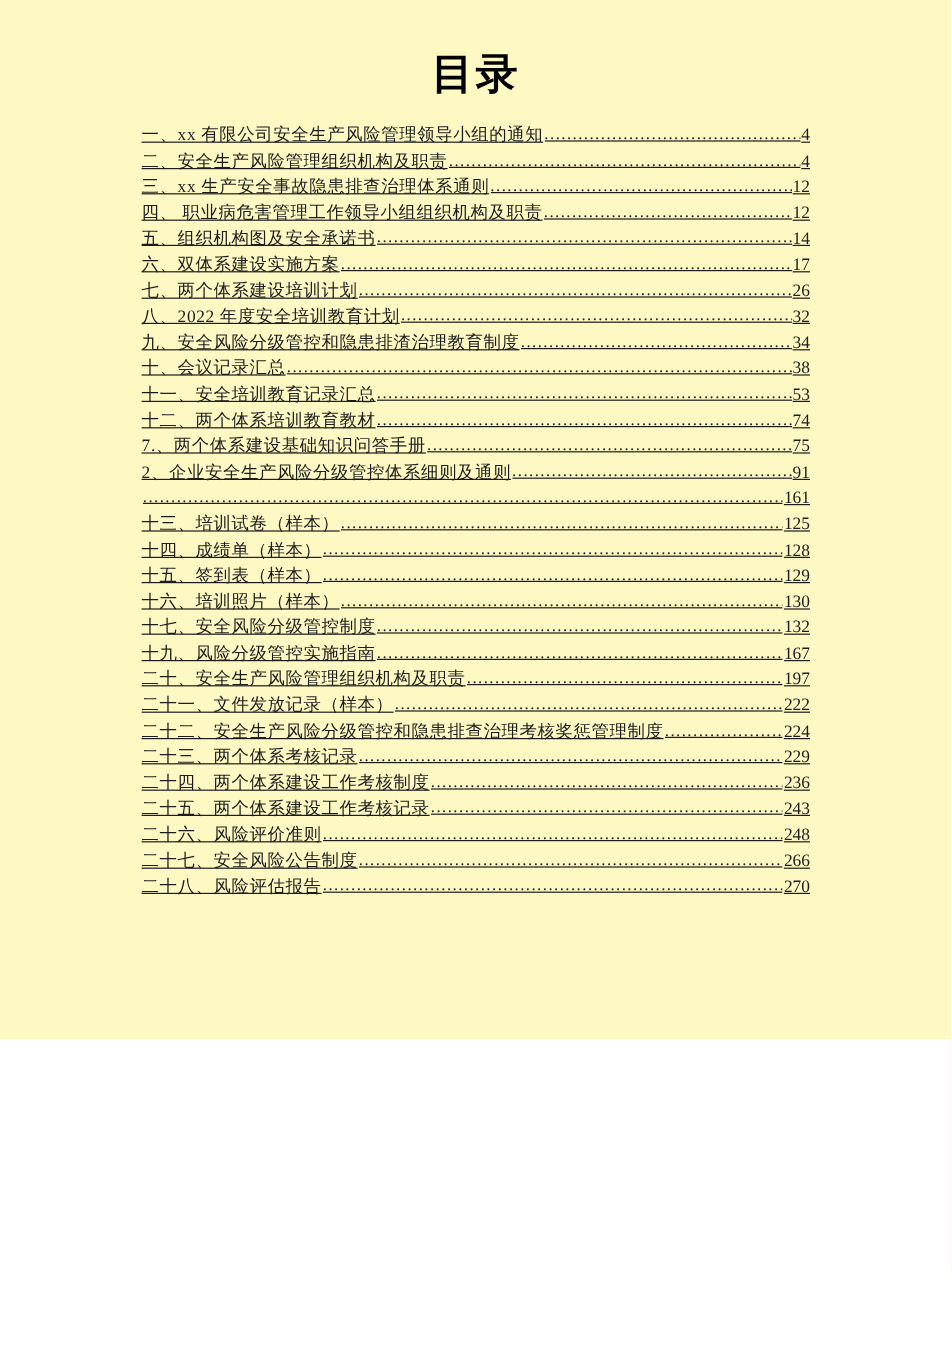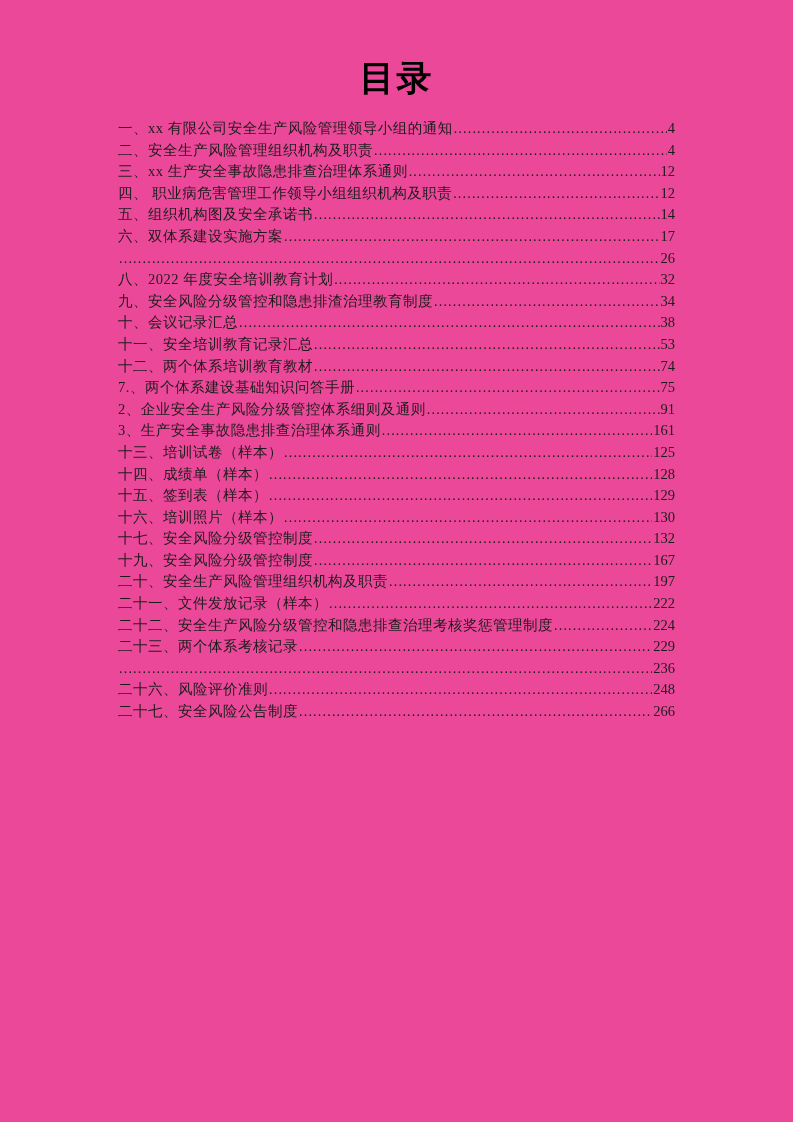--- a/index.html
+++ b/index.html
@@ -3,47 +3,48 @@
 <meta charset="utf-8">
 <style>
   html, body {
     margin: 0;
     padding: 0;
     background: #ffffff;
   }
   .page {
     position: relative;
     width: 793px;
-    height: 1122px;
-    background: #ec4899;
+    height: 866px;
+    background: #fef9c3;
     box-sizing: border-box;
-    padding: 56px 118px 0 118px;
+    padding: 40px 118px 0 118px;
     font-family: "Liberation Serif", "DejaVu Serif", serif;
     color: #1c1c1c;
     overflow: hidden;
   }
   .doc-title {
     margin: 0 0 18px 0;
     text-align: center;
     font-family: "Liberation Sans", "DejaVu Sans", sans-serif;
     font-weight: 700;
     font-size: 35px;
     line-height: 44px;
     letter-spacing: 2px;
     color: #000000;
   }
   .toc {
     width: 100%;
   }
   .toc-row {
     display: flex;
-    align-items: flex-start;
+    align-items: flex-end;
     line-height: 20.6px;
     font-size: 14.5px;
     cursor: pointer;
+    text-decoration: underline;
   }
   .toc-label {
     white-space: nowrap;
     letter-spacing: 0.5px;
   }
   .toc-dots {
     flex: 1 1 auto;
     overflow: hidden;
     white-space: nowrap;
     margin: 0 1px;
@@ -97,20 +98,21 @@
     <span class="toc-page">14</span>
   </div>
 
   <div class="toc-row">
     <span class="toc-label">六、双体系建设实施方案</span>
     <span class="toc-dots"></span>
     <span class="toc-page">17</span>
   </div>
 
   <div class="toc-row">
+    <span class="toc-label">七、两个体系建设培训计划</span>
     <span class="toc-dots"></span>
     <span class="toc-page">26</span>
   </div>
 
   <div class="toc-row">
     <span class="toc-label">八、2022 年度安全培训教育计划</span>
     <span class="toc-dots"></span>
     <span class="toc-page">32</span>
   </div>
 
@@ -144,21 +146,20 @@
     <span class="toc-page">75</span>
   </div>
 
   <div class="toc-row">
     <span class="toc-label">2、企业安全生产风险分级管控体系细则及通则</span>
     <span class="toc-dots"></span>
     <span class="toc-page">91</span>
   </div>
 
   <div class="toc-row">
-    <span class="toc-label">3、生产安全事故隐患排查治理体系通则</span>
     <span class="toc-dots"></span>
     <span class="toc-page">161</span>
   </div>
 
   <div class="toc-row">
     <span class="toc-label">十三、培训试卷（样本）</span>
     <span class="toc-dots"></span>
     <span class="toc-page">125</span>
   </div>
 
@@ -181,21 +182,21 @@
   </div>
 
   <div class="toc-row">
     <span class="toc-label">十七、安全风险分级管控制度</span>
     <span class="toc-dots"></span>
     <span class="toc-page">132</span>
   </div>
 
 
   <div class="toc-row">
-    <span class="toc-label">十九、安全风险分级管控制度</span>
+    <span class="toc-label">十九、风险分级管控实施指南</span>
     <span class="toc-dots"></span>
     <span class="toc-page">167</span>
   </div>
 
   <div class="toc-row">
     <span class="toc-label">二十、安全生产风险管理组织机构及职责</span>
     <span class="toc-dots"></span>
     <span class="toc-page">197</span>
   </div>
 
@@ -211,31 +212,42 @@
     <span class="toc-page">224</span>
   </div>
 
   <div class="toc-row">
     <span class="toc-label">二十三、两个体系考核记录</span>
     <span class="toc-dots"></span>
     <span class="toc-page">229</span>
   </div>
 
   <div class="toc-row">
+    <span class="toc-label">二十四、两个体系建设工作考核制度</span>
     <span class="toc-dots"></span>
     <span class="toc-page">236</span>
   </div>
 
+  <div class="toc-row">
+    <span class="toc-label">二十五、两个体系建设工作考核记录</span>
+    <span class="toc-dots"></span>
+    <span class="toc-page">243</span>
+  </div>
 
   <div class="toc-row">
     <span class="toc-label">二十六、风险评价准则</span>
     <span class="toc-dots"></span>
     <span class="toc-page">248</span>
   </div>
 
   <div class="toc-row">
     <span class="toc-label">二十七、安全风险公告制度</span>
     <span class="toc-dots"></span>
     <span class="toc-page">266</span>
   </div>
 
+  <div class="toc-row">
+    <span class="toc-label">二十八、风险评估报告</span>
+    <span class="toc-dots"></span>
+    <span class="toc-page">270</span>
+  </div>
 </div>
 </div>
 
 </body></html>

